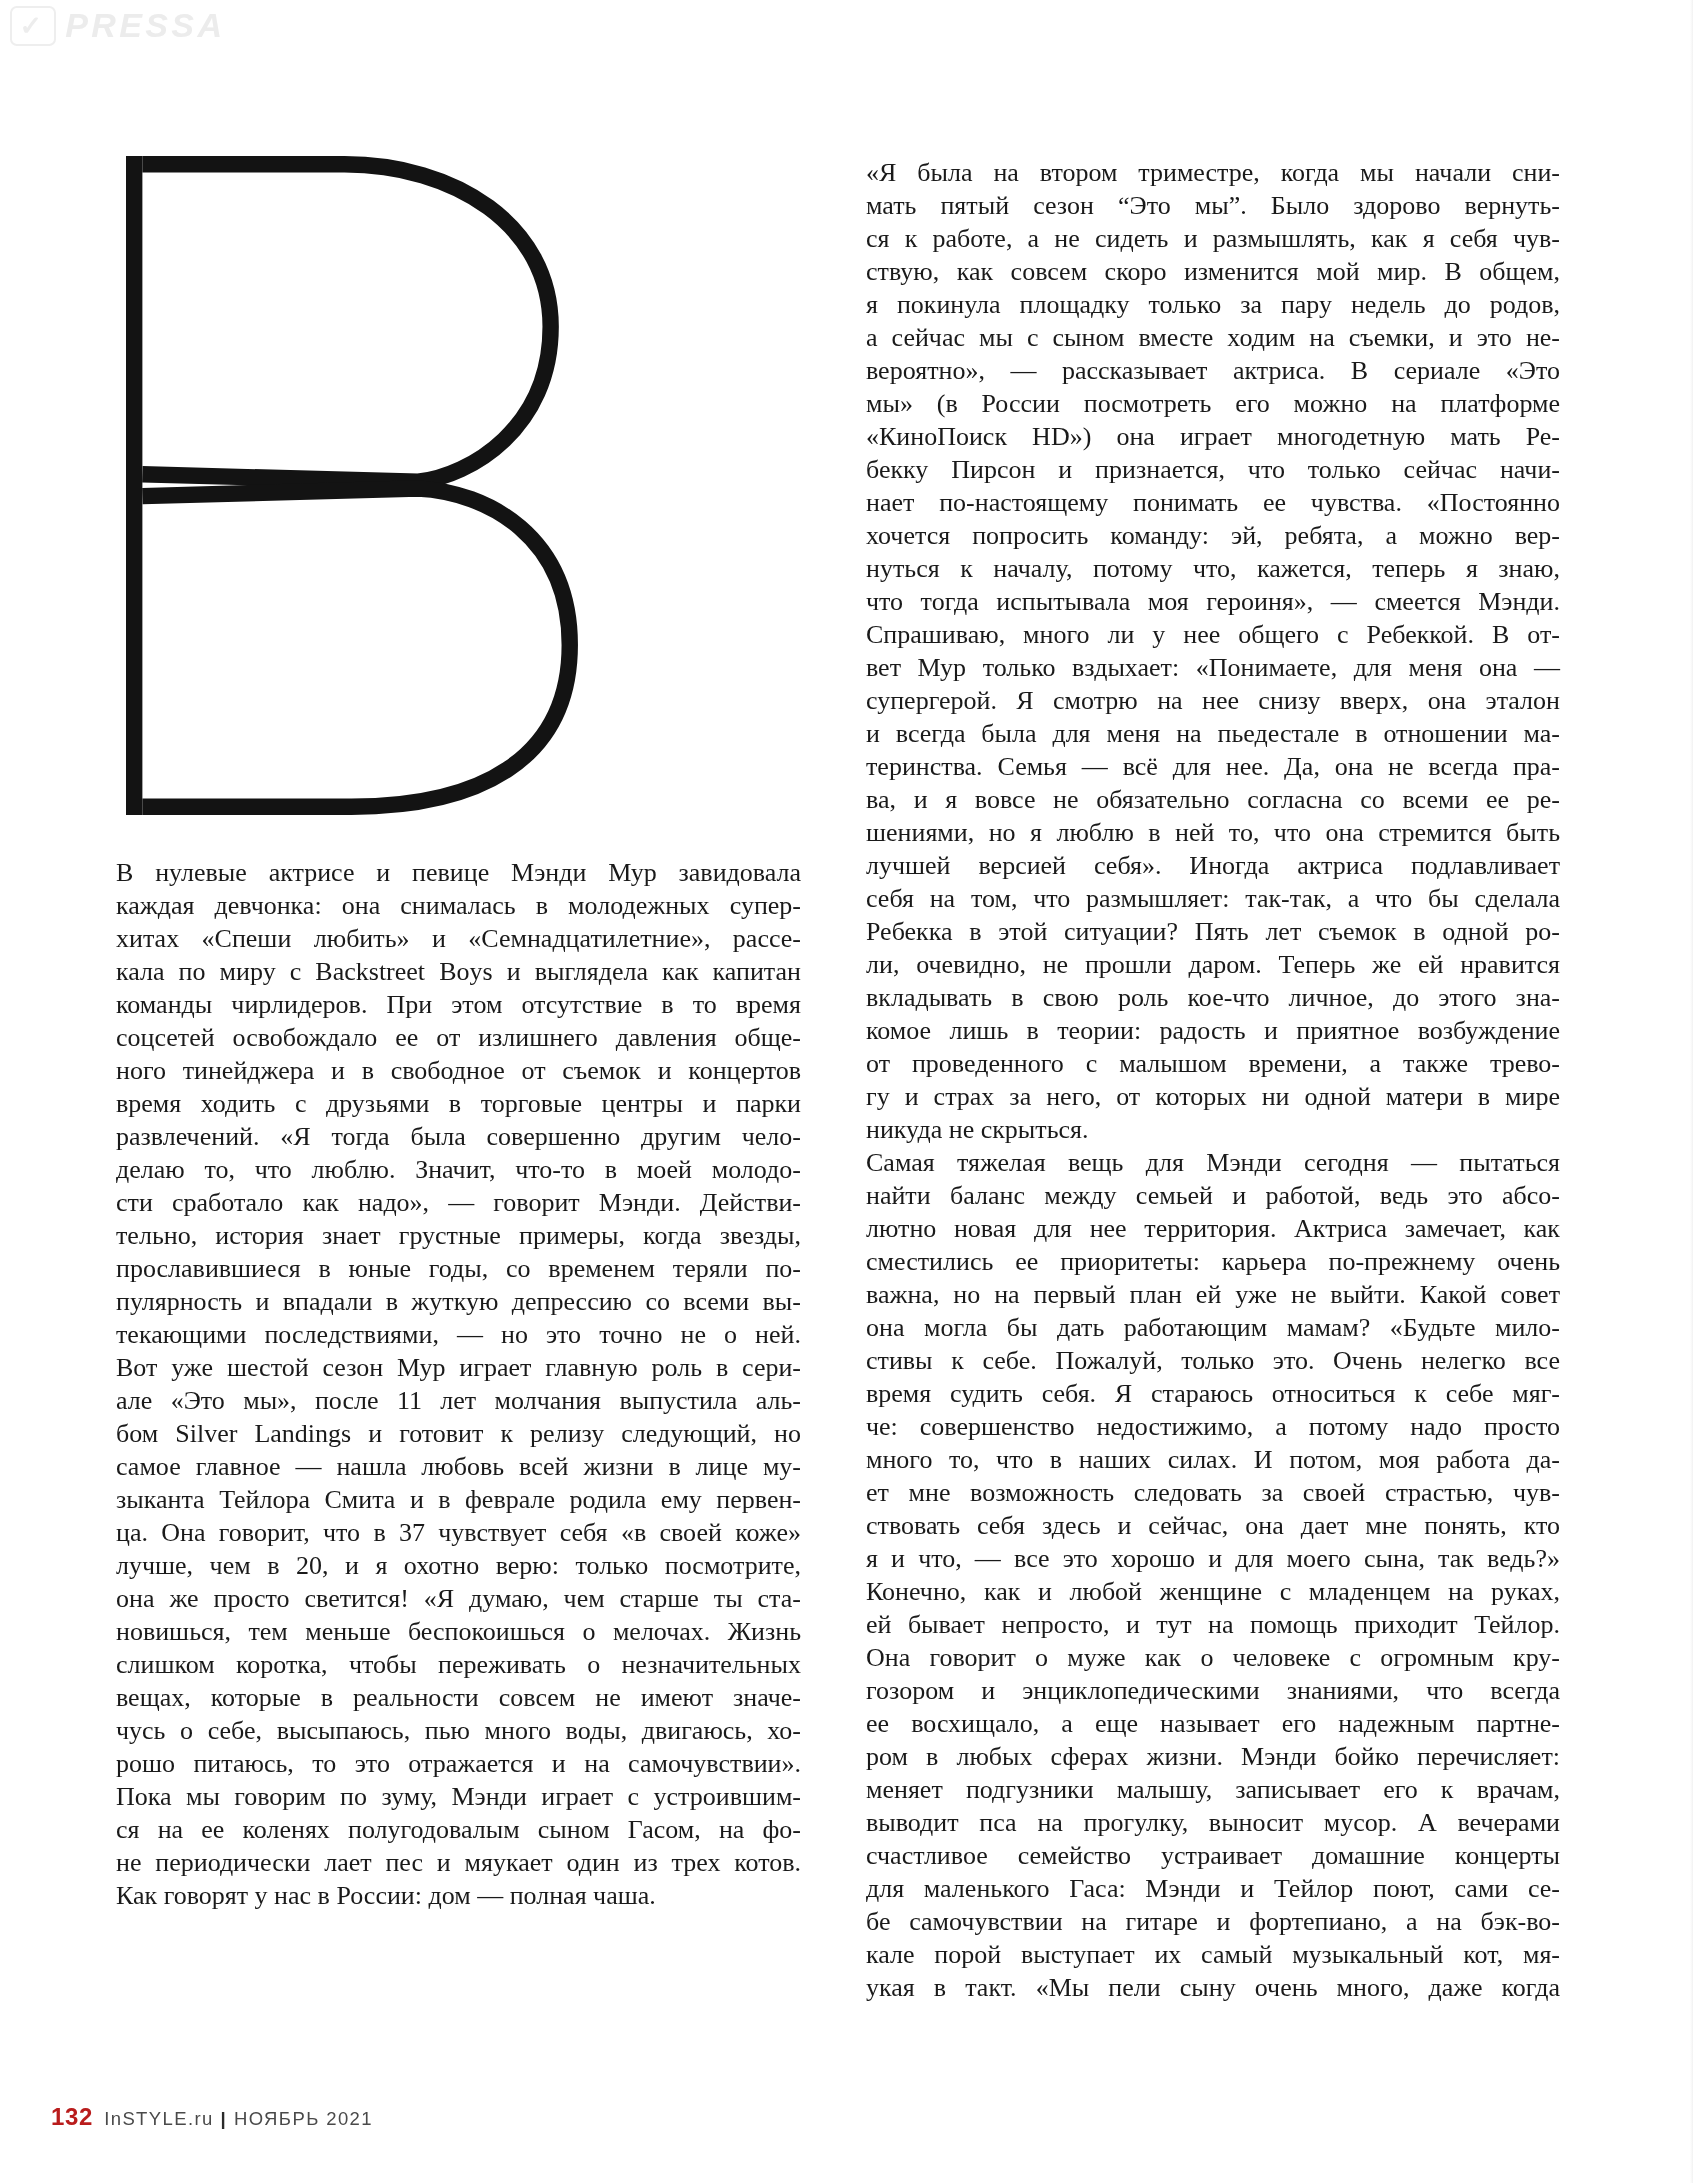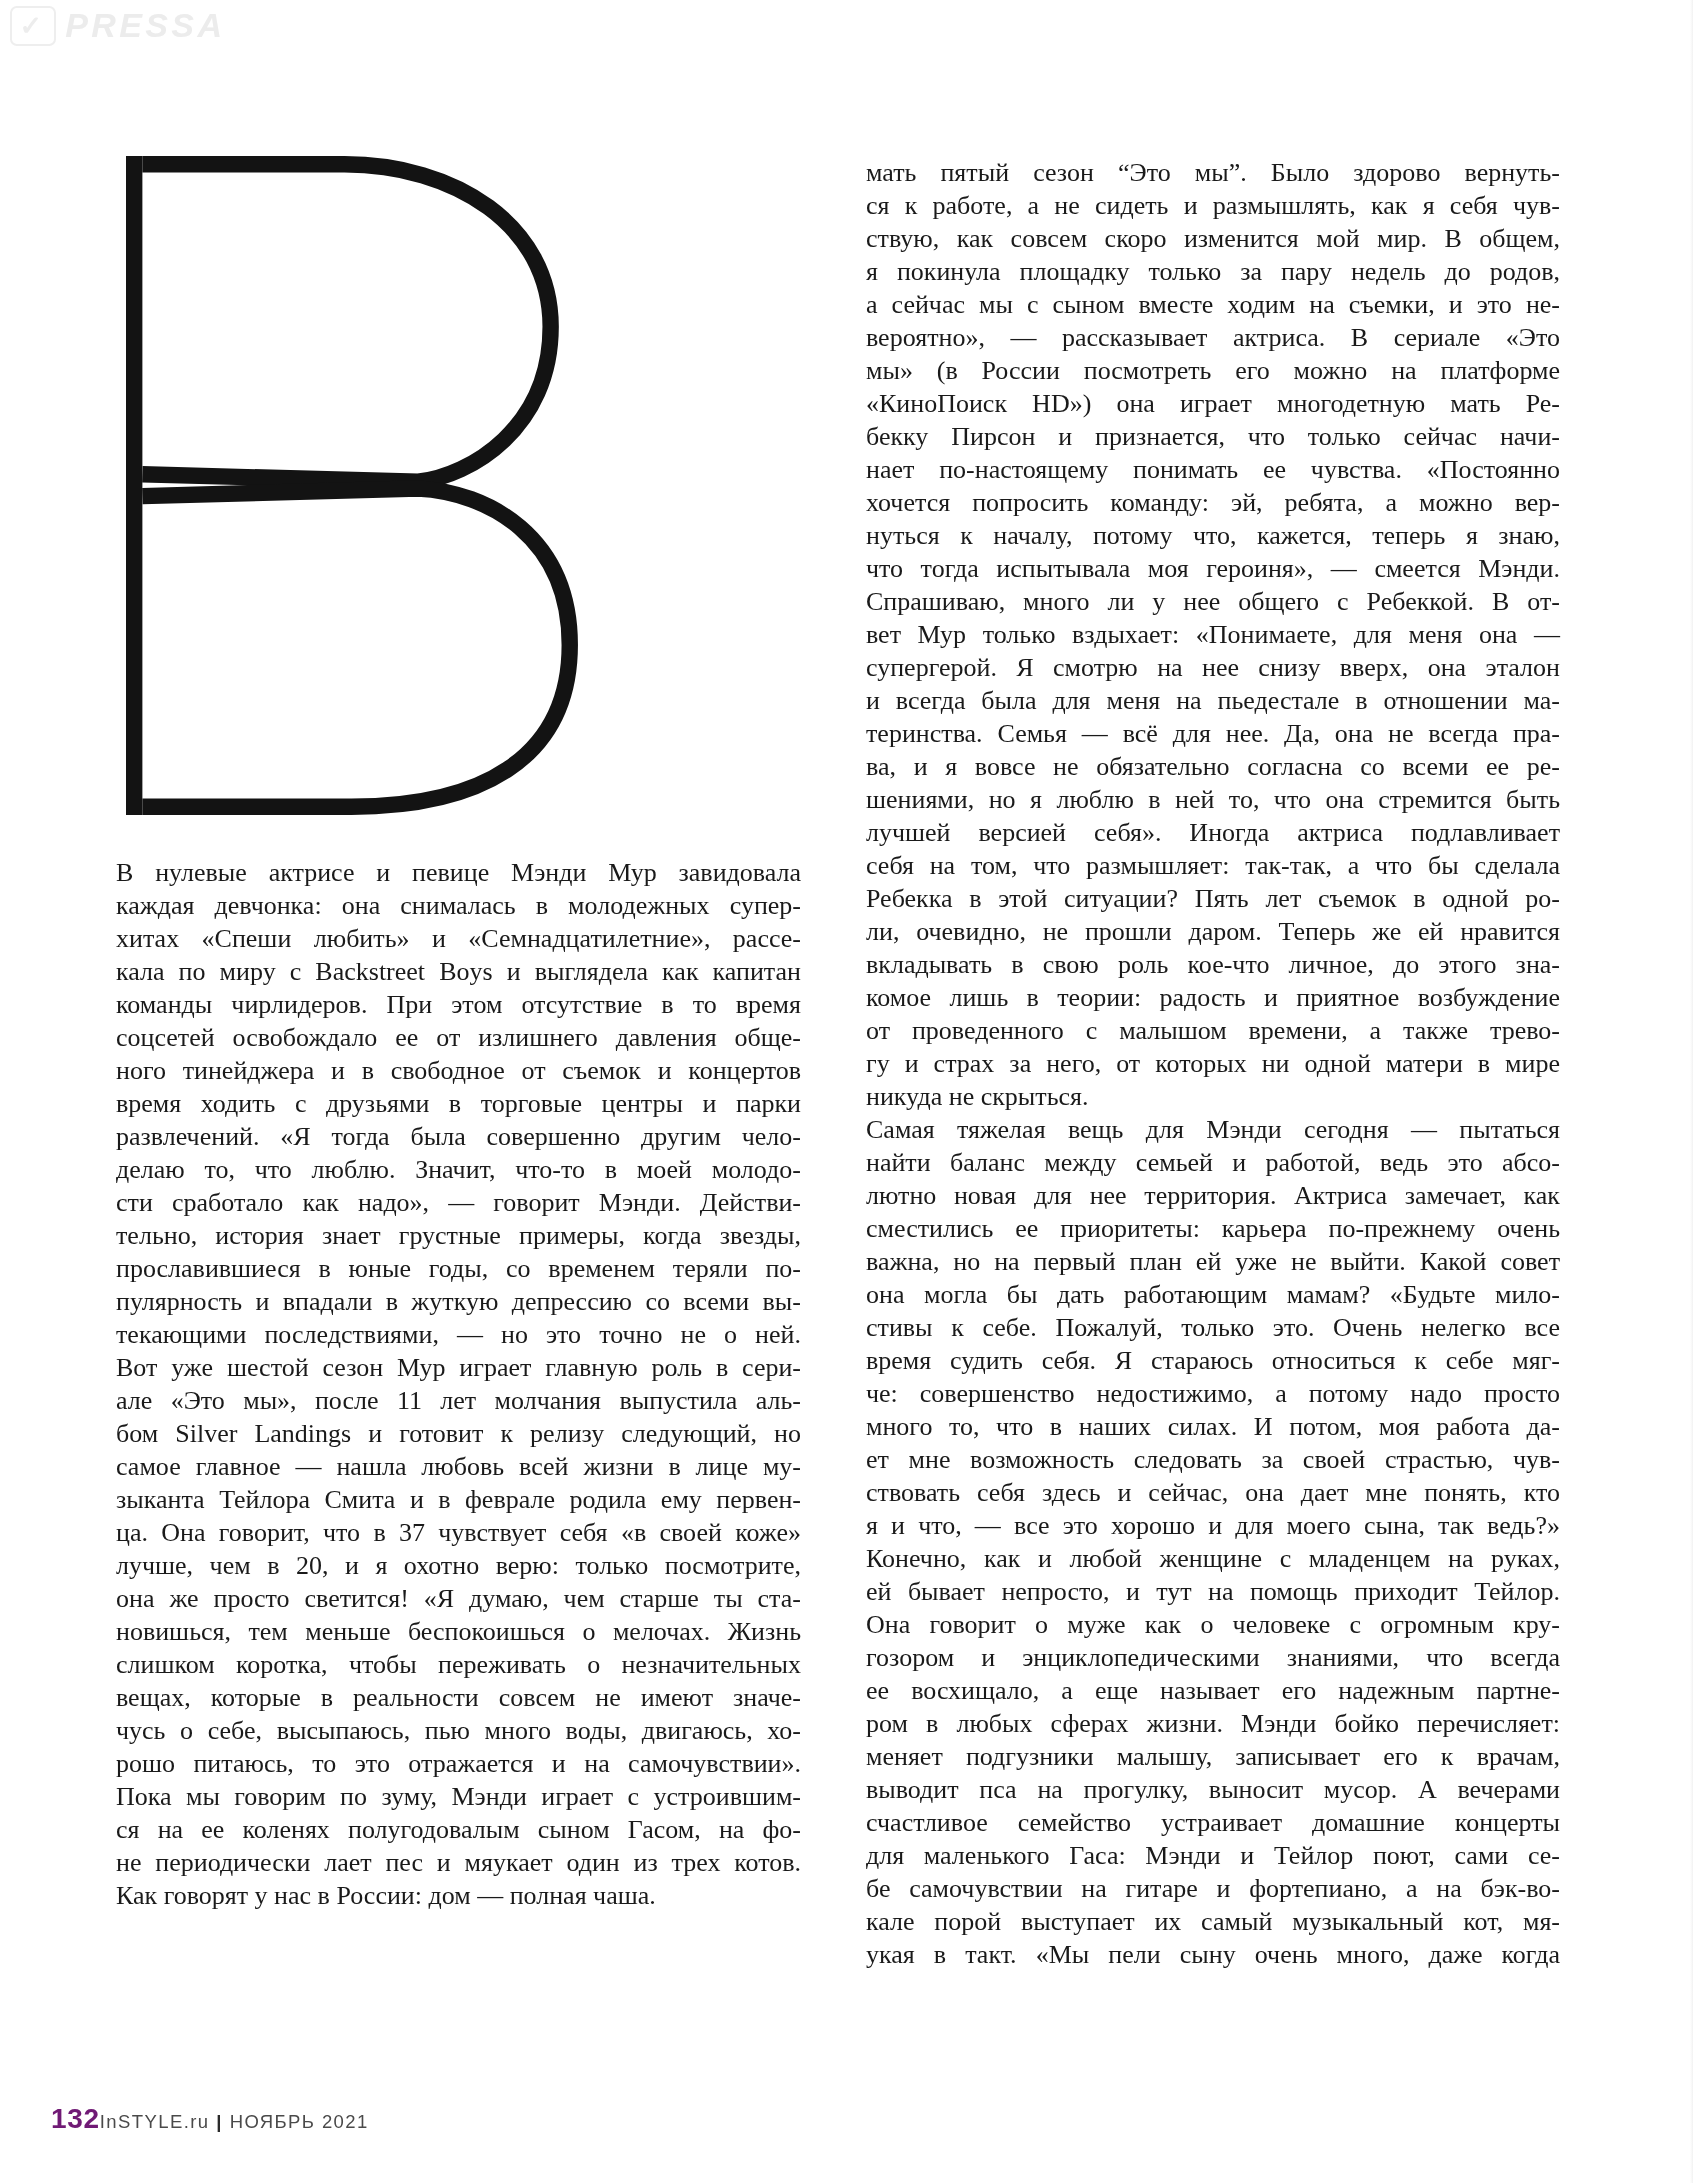--- a/index.html
+++ b/index.html
@@ -45,21 +45,21 @@
   }
   .tline.end{text-align-last:left;}
 
   
   .footer{
     position:absolute;left:51px;top:2103px;
     font-family:"Liberation Sans", sans-serif;
     font-size:18.5px;color:#4a4a4a;letter-spacing:1.4px;
     white-space:nowrap;
   }
-  .footer .pn{font-weight:bold;color:#701a75;letter-spacing:0.7px;font-size:28px;}
+  .footer .pn{font-weight:bold;color:#b91c1c;letter-spacing:0.7px;margin-right:11px;font-size:24px;}
   .footer .sep{font-weight:bold;color:#2a2a2a;margin:0 6.8px;}
 
   
   .page-edge{
     position:absolute;right:0;top:0;width:4.1px;height:100%;
     background:linear-gradient(to right,#ffffff,#ededed);
   }
 </style>
 </head>
 <body>
@@ -105,20 +105,21 @@
       <div class="tline">слишком коротка, чтобы переживать о незначительных</div>
       <div class="tline">вещах, которые в реальности совсем не имеют значе-</div>
       <div class="tline">чусь о себе, высыпаюсь, пью много воды, двигаюсь, хо-</div>
       <div class="tline">рошо питаюсь, то это отражается и на самочувствии».</div>
       <div class="tline">Пока мы говорим по зуму, Мэнди играет с устроившим-</div>
       <div class="tline">ся на ее коленях полугодовалым сыном Гасом, на фо-</div>
       <div class="tline">не периодически лает пес и мяукает один из трех котов.</div>
       <div class="tline end">Как говорят у нас в России: дом — полная чаша.</div>
     </div>
   <div class="col col-right" id="col-right">
+      <div class="tline">«Я была на втором триместре, когда мы начали сни-</div>
       <div class="tline">мать пятый сезон “Это мы”. Было здорово вернуть-</div>
       <div class="tline">ся к работе, а не сидеть и размышлять, как я себя чув-</div>
       <div class="tline">ствую, как совсем скоро изменится мой мир. В общем,</div>
       <div class="tline">я покинула площадку только за пару недель до родов,</div>
       <div class="tline">а сейчас мы с сыном вместе ходим на съемки, и это не-</div>
       <div class="tline">вероятно», — рассказывает актриса. В сериале «Это</div>
       <div class="tline">мы» (в России посмотреть его можно на платформе</div>
       <div class="tline">«КиноПоиск HD») она играет многодетную мать Ре-</div>
       <div class="tline">бекку Пирсон и признается, что только сейчас начи-</div>
       <div class="tline">нает по-настоящему понимать ее чувства. «Постоянно</div>

